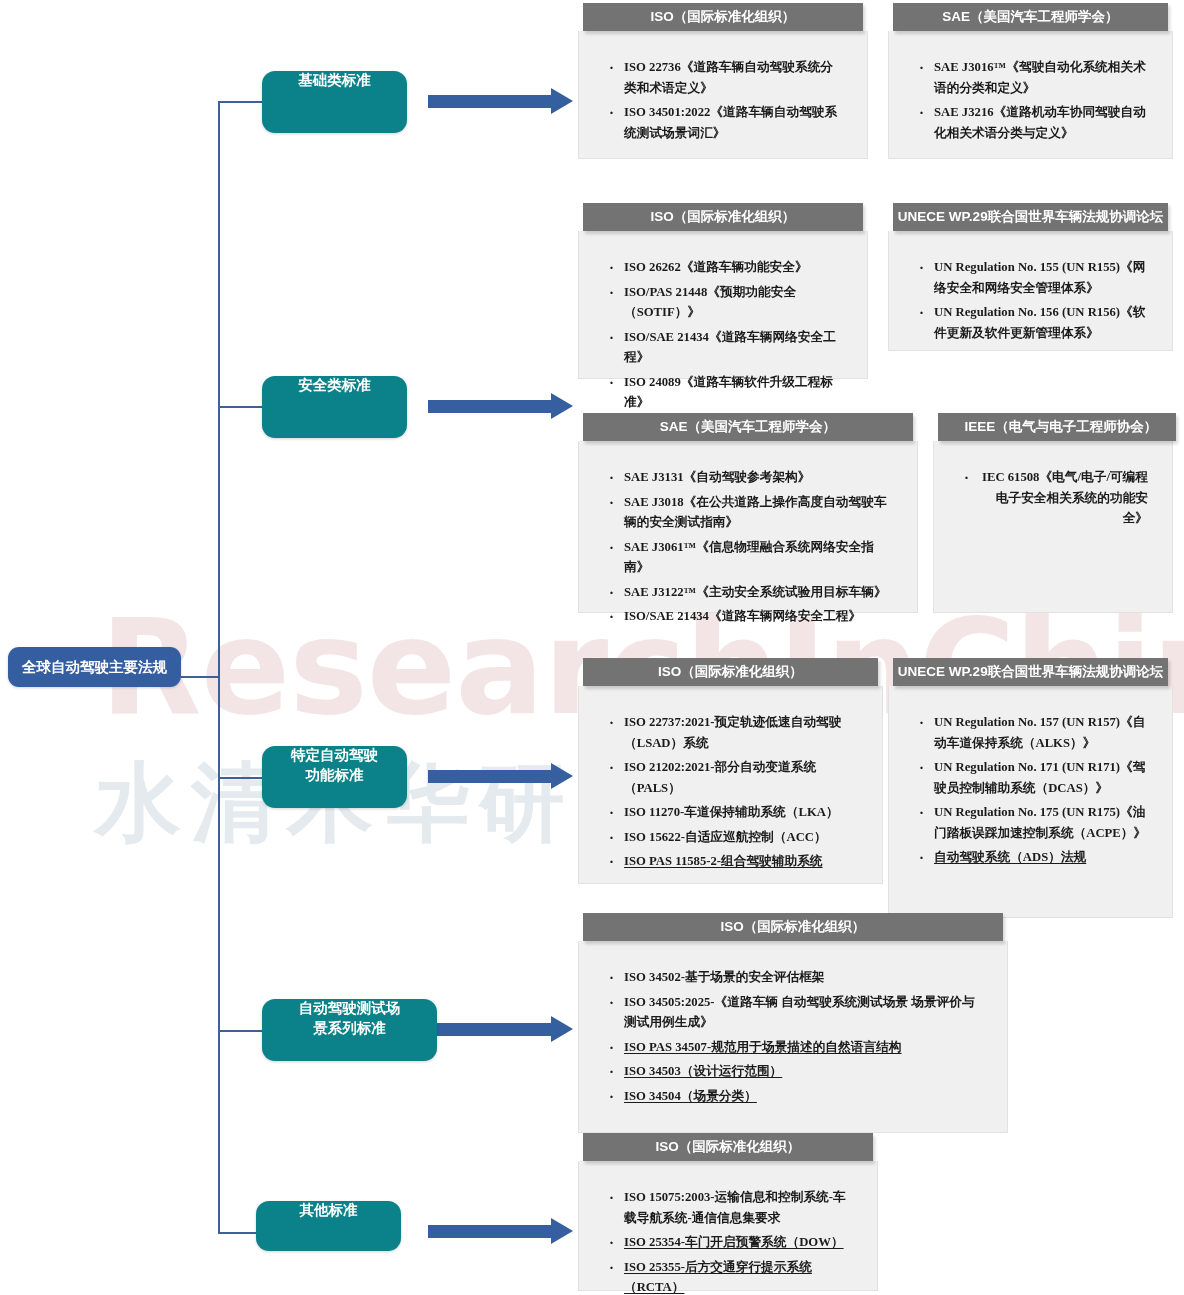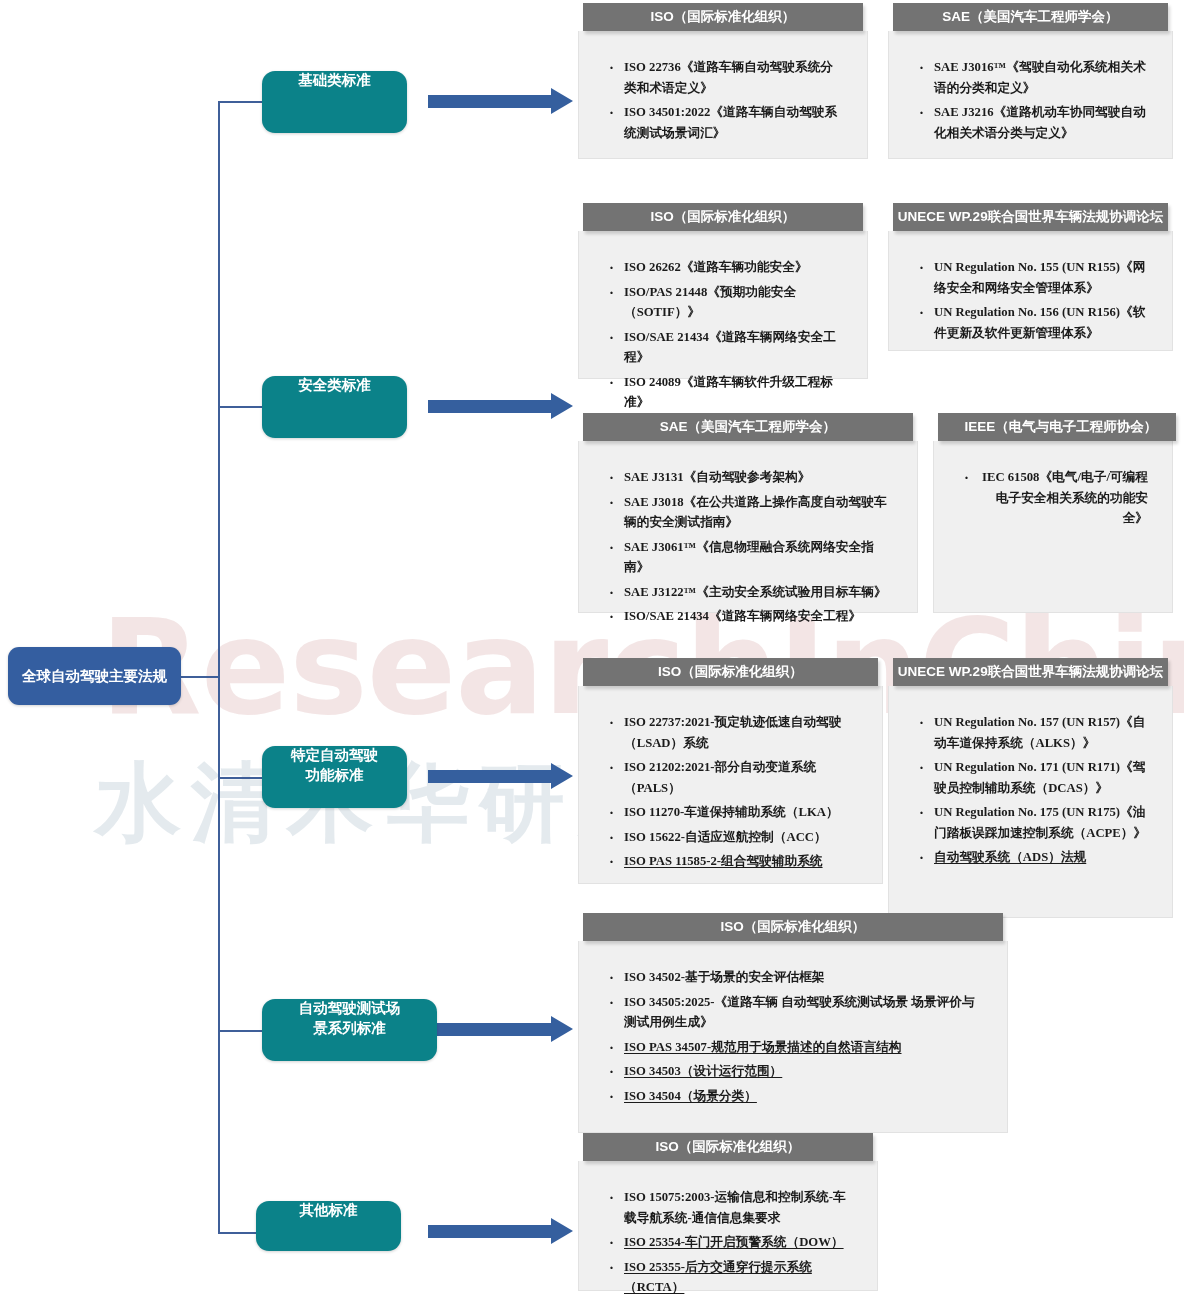--- a/index.html
+++ b/index.html
@@ -113,21 +113,21 @@
   <div class="wm-cn">水清木华研究中心</div>
 
   <div class="conn-v" style="left:218px;top:102px;height:1131px;"></div>
   <div class="conn-h" style="left:218px;top:101px;width:45px;"></div>
   <div class="conn-h" style="left:218px;top:406px;width:45px;"></div>
   <div class="conn-h" style="left:181px;top:676px;width:38px;"></div>
   <div class="conn-h" style="left:218px;top:777px;width:45px;"></div>
   <div class="conn-h" style="left:218px;top:1030px;width:45px;"></div>
   <div class="conn-h" style="left:218px;top:1232px;width:45px;"></div>
 
-  <div class="root-node" style="left:8px;top:647px;width:173px;height:58px;">
+  <div class="root-node" style="left:8px;top:647px;width:173px;height:40px;">
     <span>全球自动驾驶主要法规</span>
   </div>
 
   <div class="cat-node" style="left:262px;top:71px;width:145px;height:62px;">
     <span>基础类标准</span>
   </div>
   <div class="arrow" style="left:428px;top:88px;width:145px;height:27px;">
     <div class="shaft" style="width:123px;"></div>
     <div class="head" style="left:123px;"></div>
   </div>

